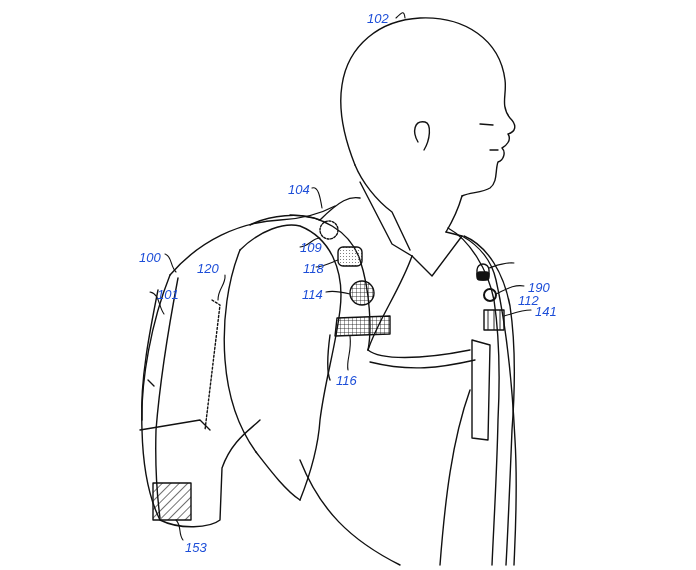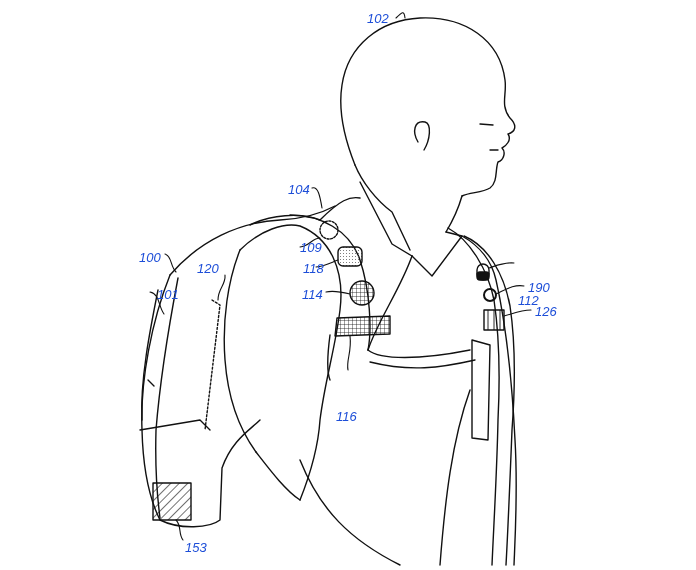--- a/index.html
+++ b/index.html
@@ -105,18 +105,18 @@
   </svg>
 
   <span class="ref-label" style="left:367px;top:12px;">102</span>
   <span class="ref-label" style="left:288px;top:183px;">104</span>
   <span class="ref-label" style="left:139px;top:251px;">100</span>
   <span class="ref-label" style="left:127px;top:288px;margin-left:30px;">101</span>
   <span class="ref-label" style="left:197px;top:262px;">120</span>
   <span class="ref-label" style="left:264px;top:241px;margin-left:36px;">109</span>
   <span class="ref-label" style="left:303px;top:262px;">118</span>
   <span class="ref-label" style="left:302px;top:288px;">114</span>
-  <span class="ref-label" style="left:336px;top:374px;margin-top:36px;">116</span>
+  <span class="ref-label" style="left:336px;top:374px;">116</span>
   <span class="ref-label" style="left:518px;top:258px;margin-top:36px;">112</span>
   <span class="ref-label" style="left:528px;top:281px;">190</span>
-  <span class="ref-label" style="left:535px;top:305px;">126</span>
+  <span class="ref-label" style="left:535px;top:305px;">141</span>
   <span class="ref-label" style="left:185px;top:541px;">153</span>
 </div>
 
 </body></html>

